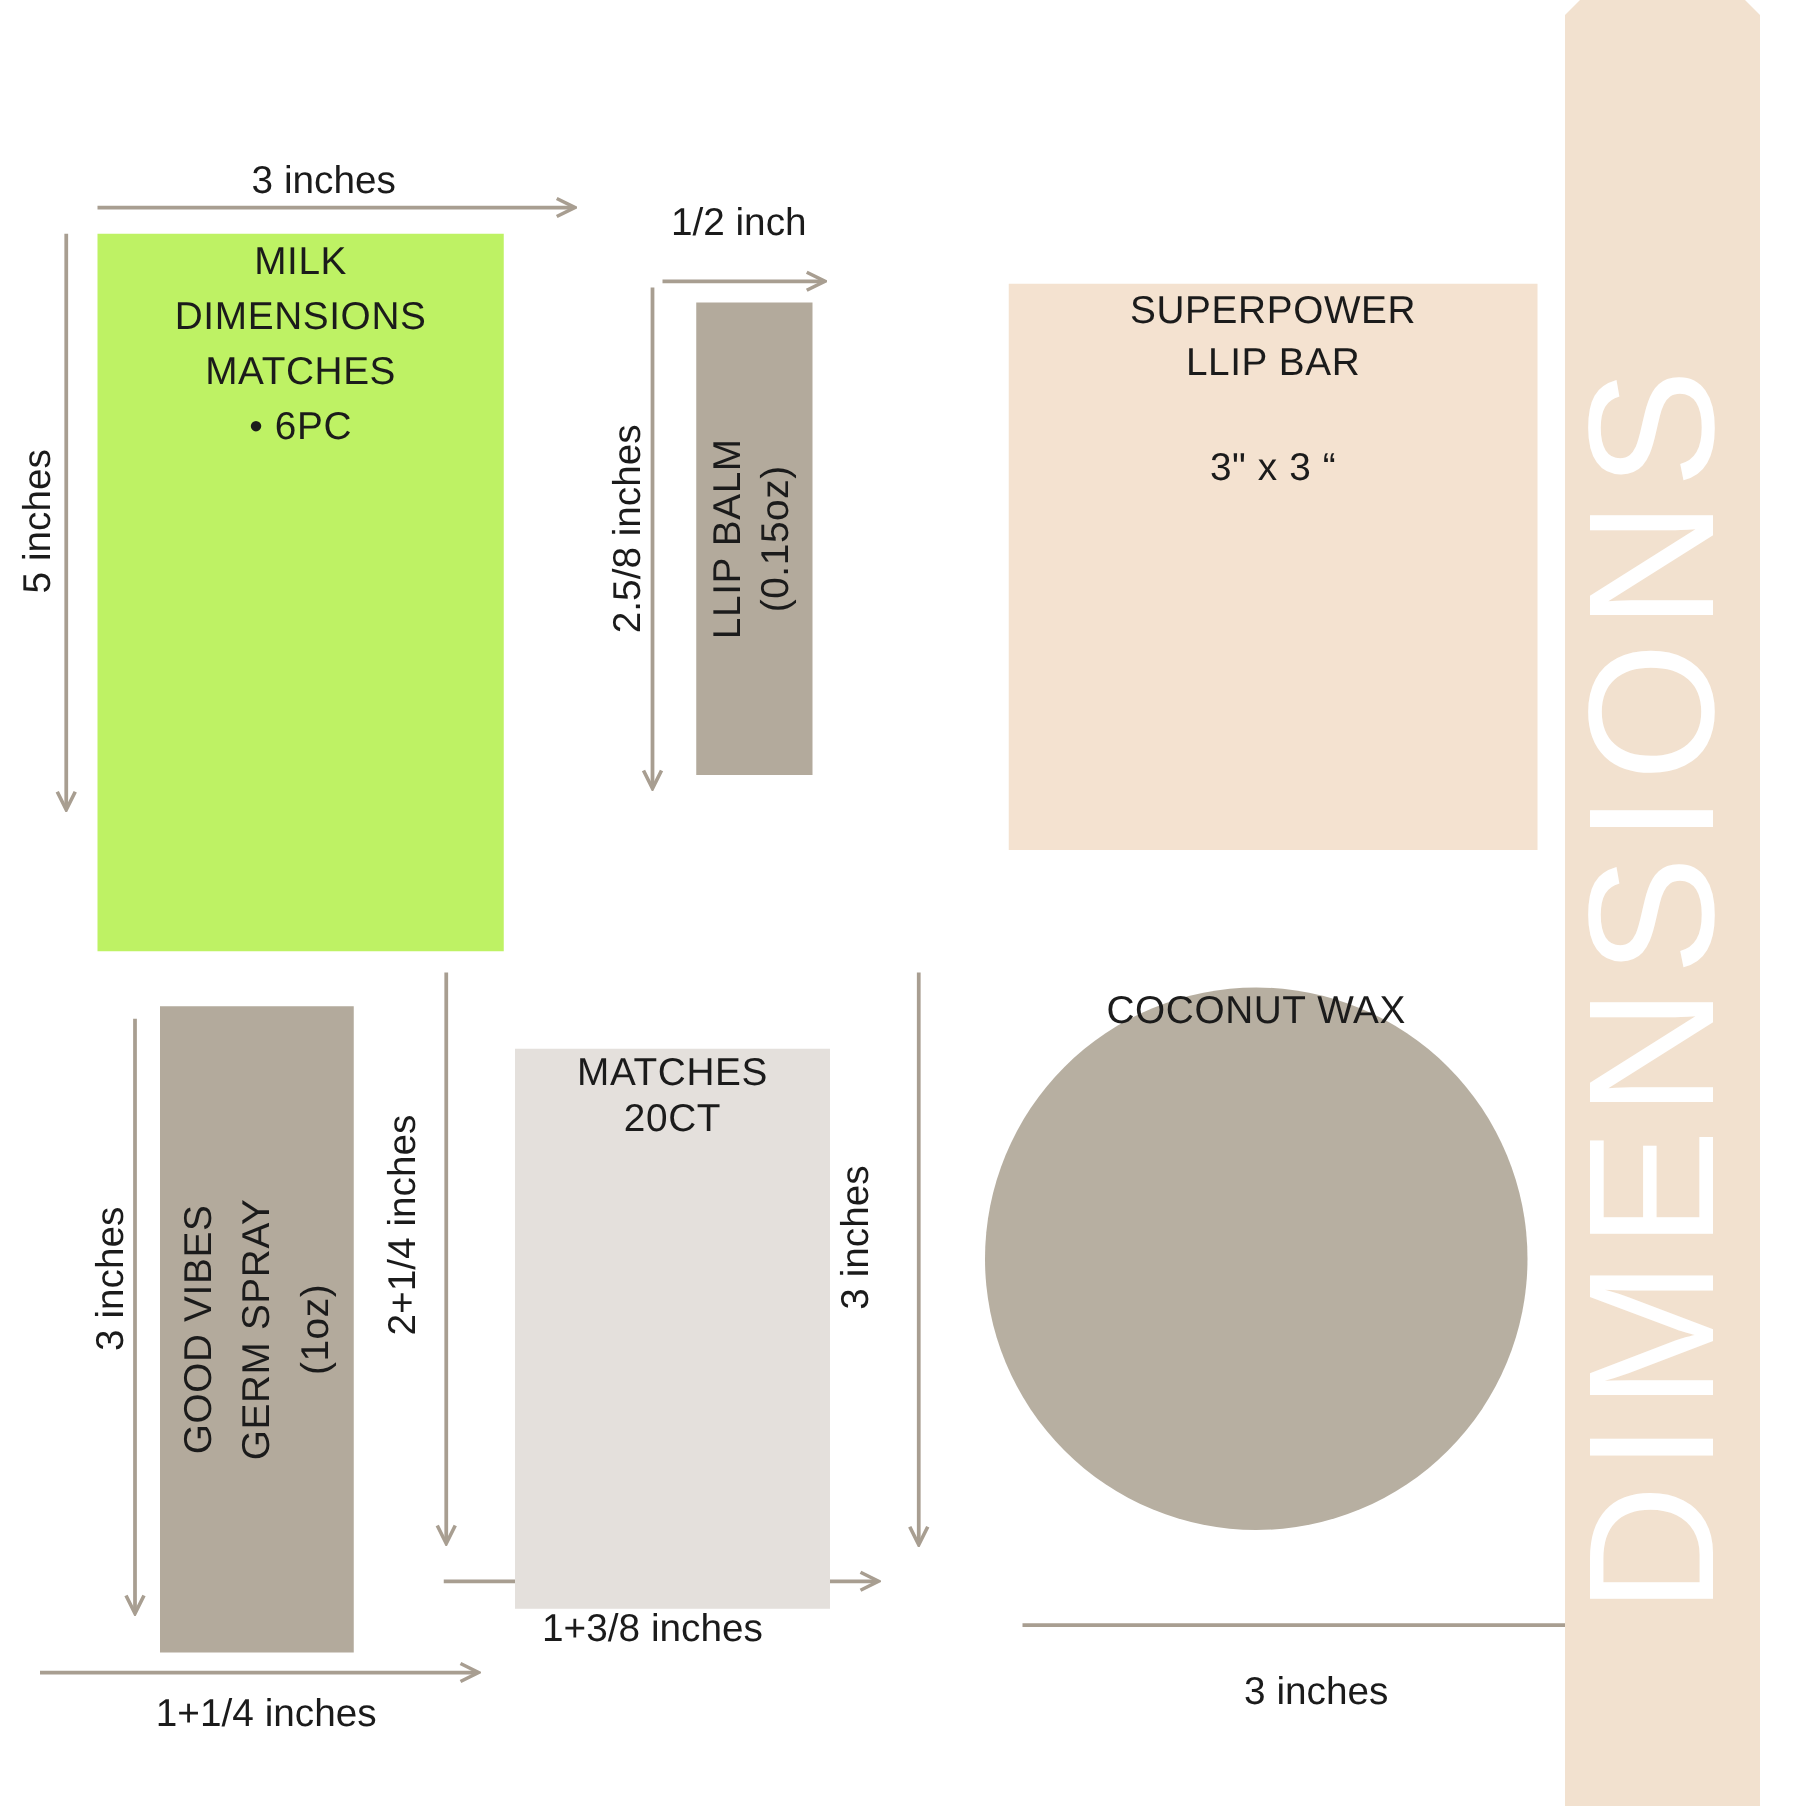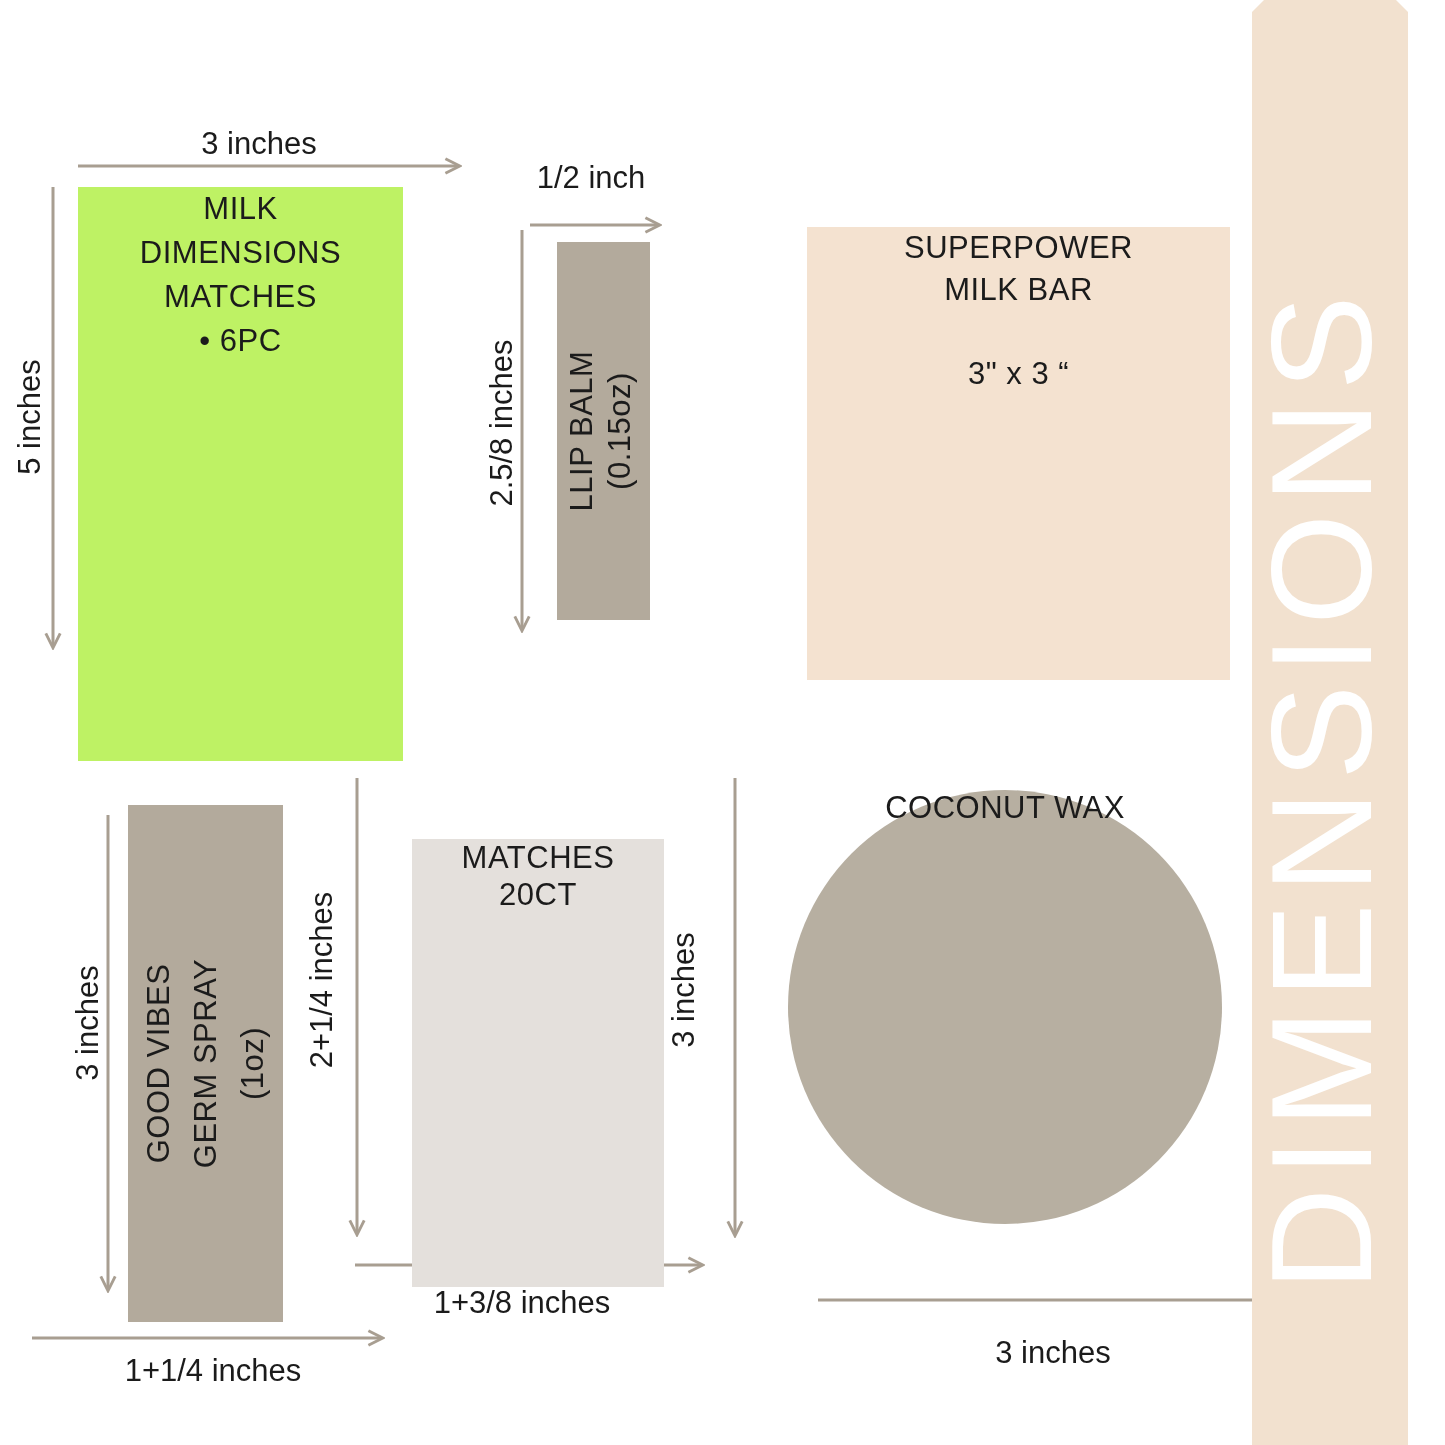--- a/index.html
+++ b/index.html
@@ -101,21 +101,21 @@
 
   <div class="shape shape-balm"></div>
   <div class="vblock vlabel-balm plabel lh38">
     <div>LLIP BALM</div>
     <div>(0.15oz)</div>
   </div>
 
   <div class="shape shape-soap">
     <div class="plabel lh42">
       <div>SUPERPOWER</div>
-      <div>MILK BAR</div>
+      <div>LLIP BAR</div>
       <div class="spacer42"></div>
       <div>3" x 3 “</div>
     </div>
   </div>
 
   <div class="shape shape-germ"></div>
   <div class="vblock vlabel-germ plabel lh47">
     <div>GOOD VIBES</div>
     <div>GERM SPRAY</div>
     <div>(1oz)</div>

